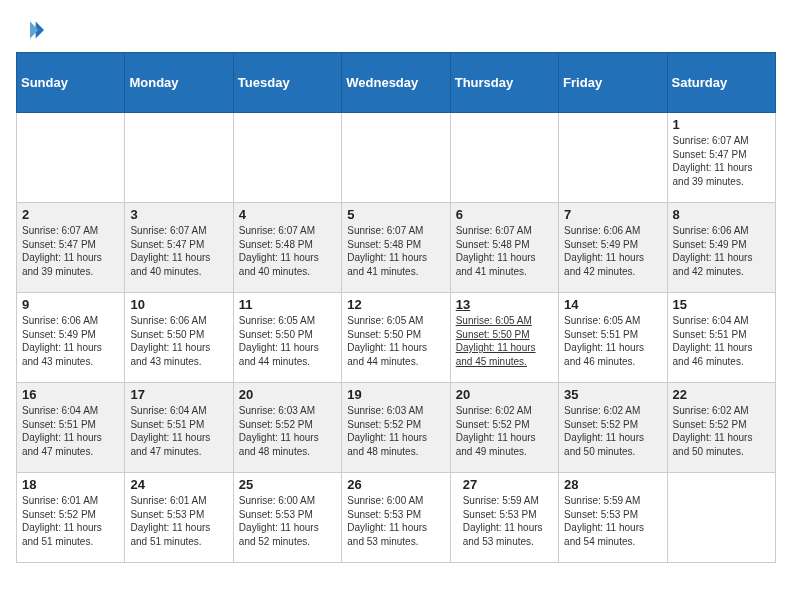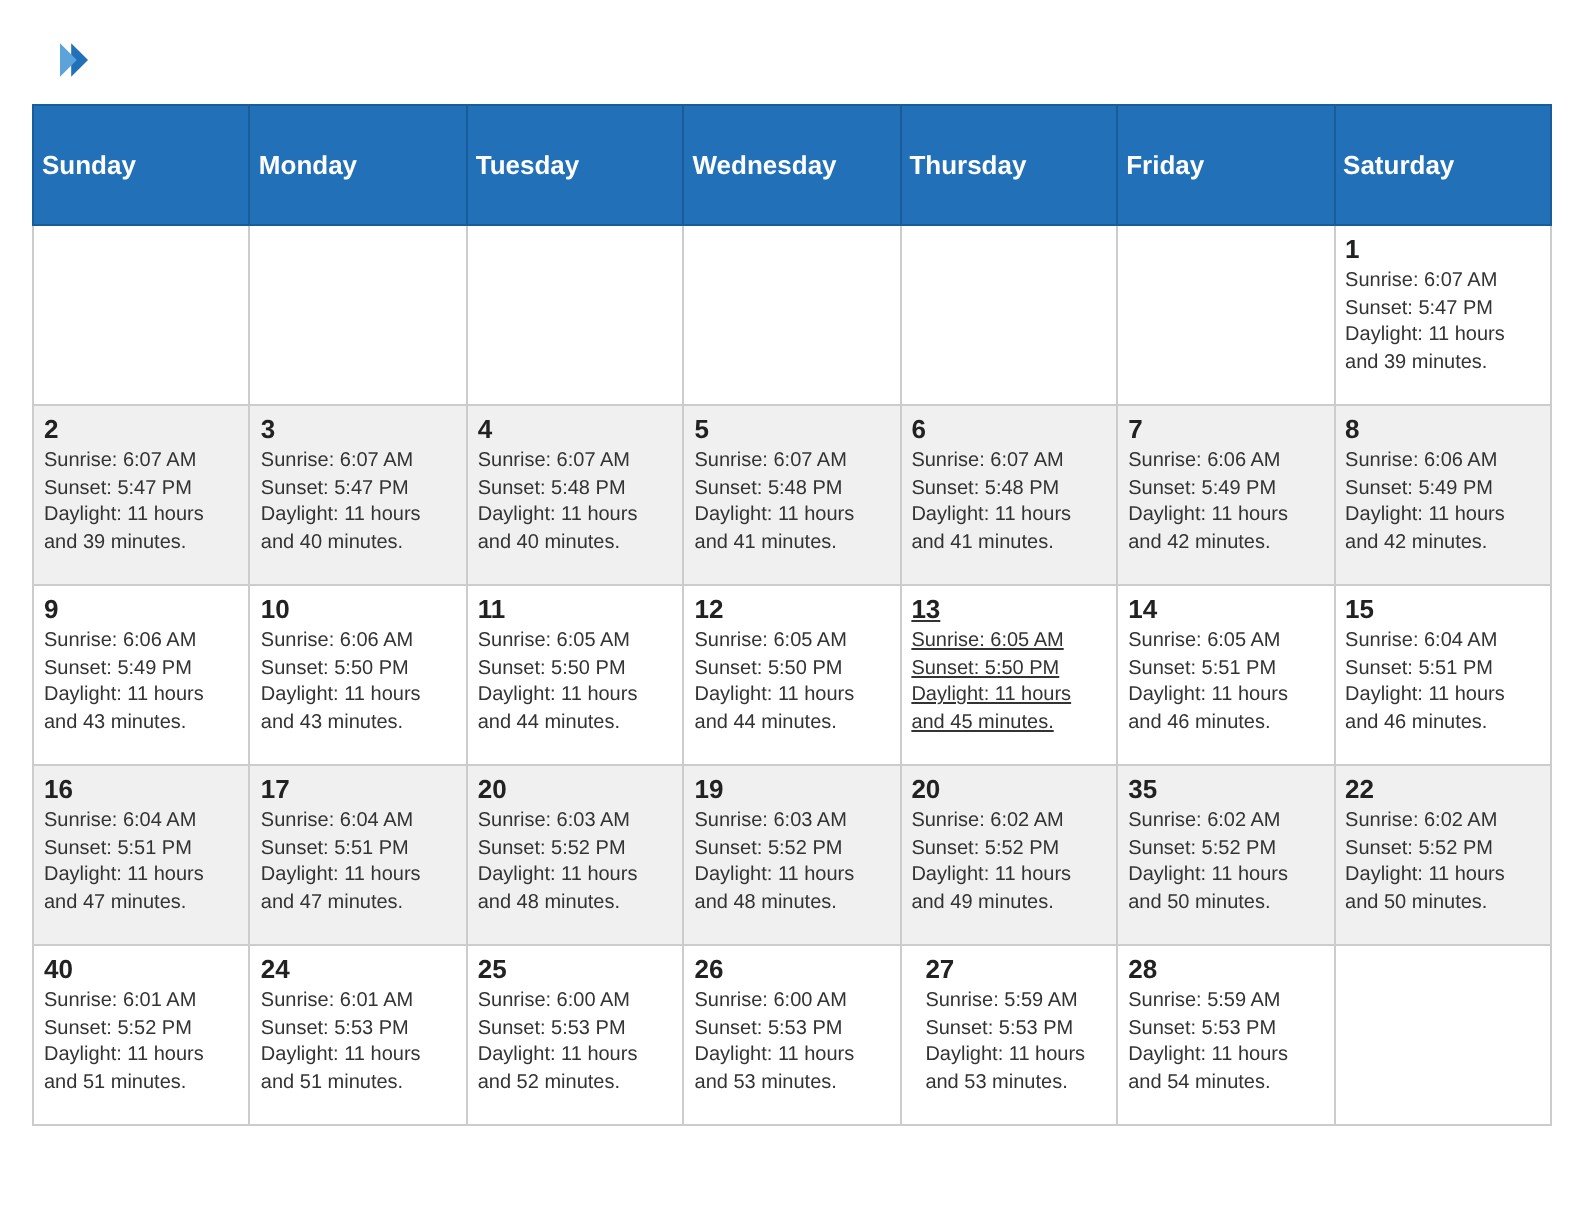--- a/index.html
+++ b/index.html
@@ -264,21 +264,21 @@
         </td>
         <td style="background: rgb(240, 240, 240);">
           <span class="day-num">22</span>
           <div class="day-info" style="white-space: pre-line;">Sunrise: 6:02 AM
 Sunset: 5:52 PM
 Daylight: 11 hours and 50 minutes.</div>
         </td>
       </tr>
       <tr>
         <td style="background: rgb(255, 255, 255);">
-          <span class="day-num">40</span>
+          <span class="day-num">18</span>
           <div class="day-info" style="white-space: pre-line;">Sunrise: 6:01 AM
 Sunset: 5:52 PM
 Daylight: 11 hours and 51 minutes.</div>
         </td>
         <td style="background: rgb(255, 255, 255);">
           <span class="day-num">24</span>
           <div class="day-info" style="white-space: pre-line;">Sunrise: 6:01 AM
 Sunset: 5:53 PM
 Daylight: 11 hours and 51 minutes.</div>
         </td>

